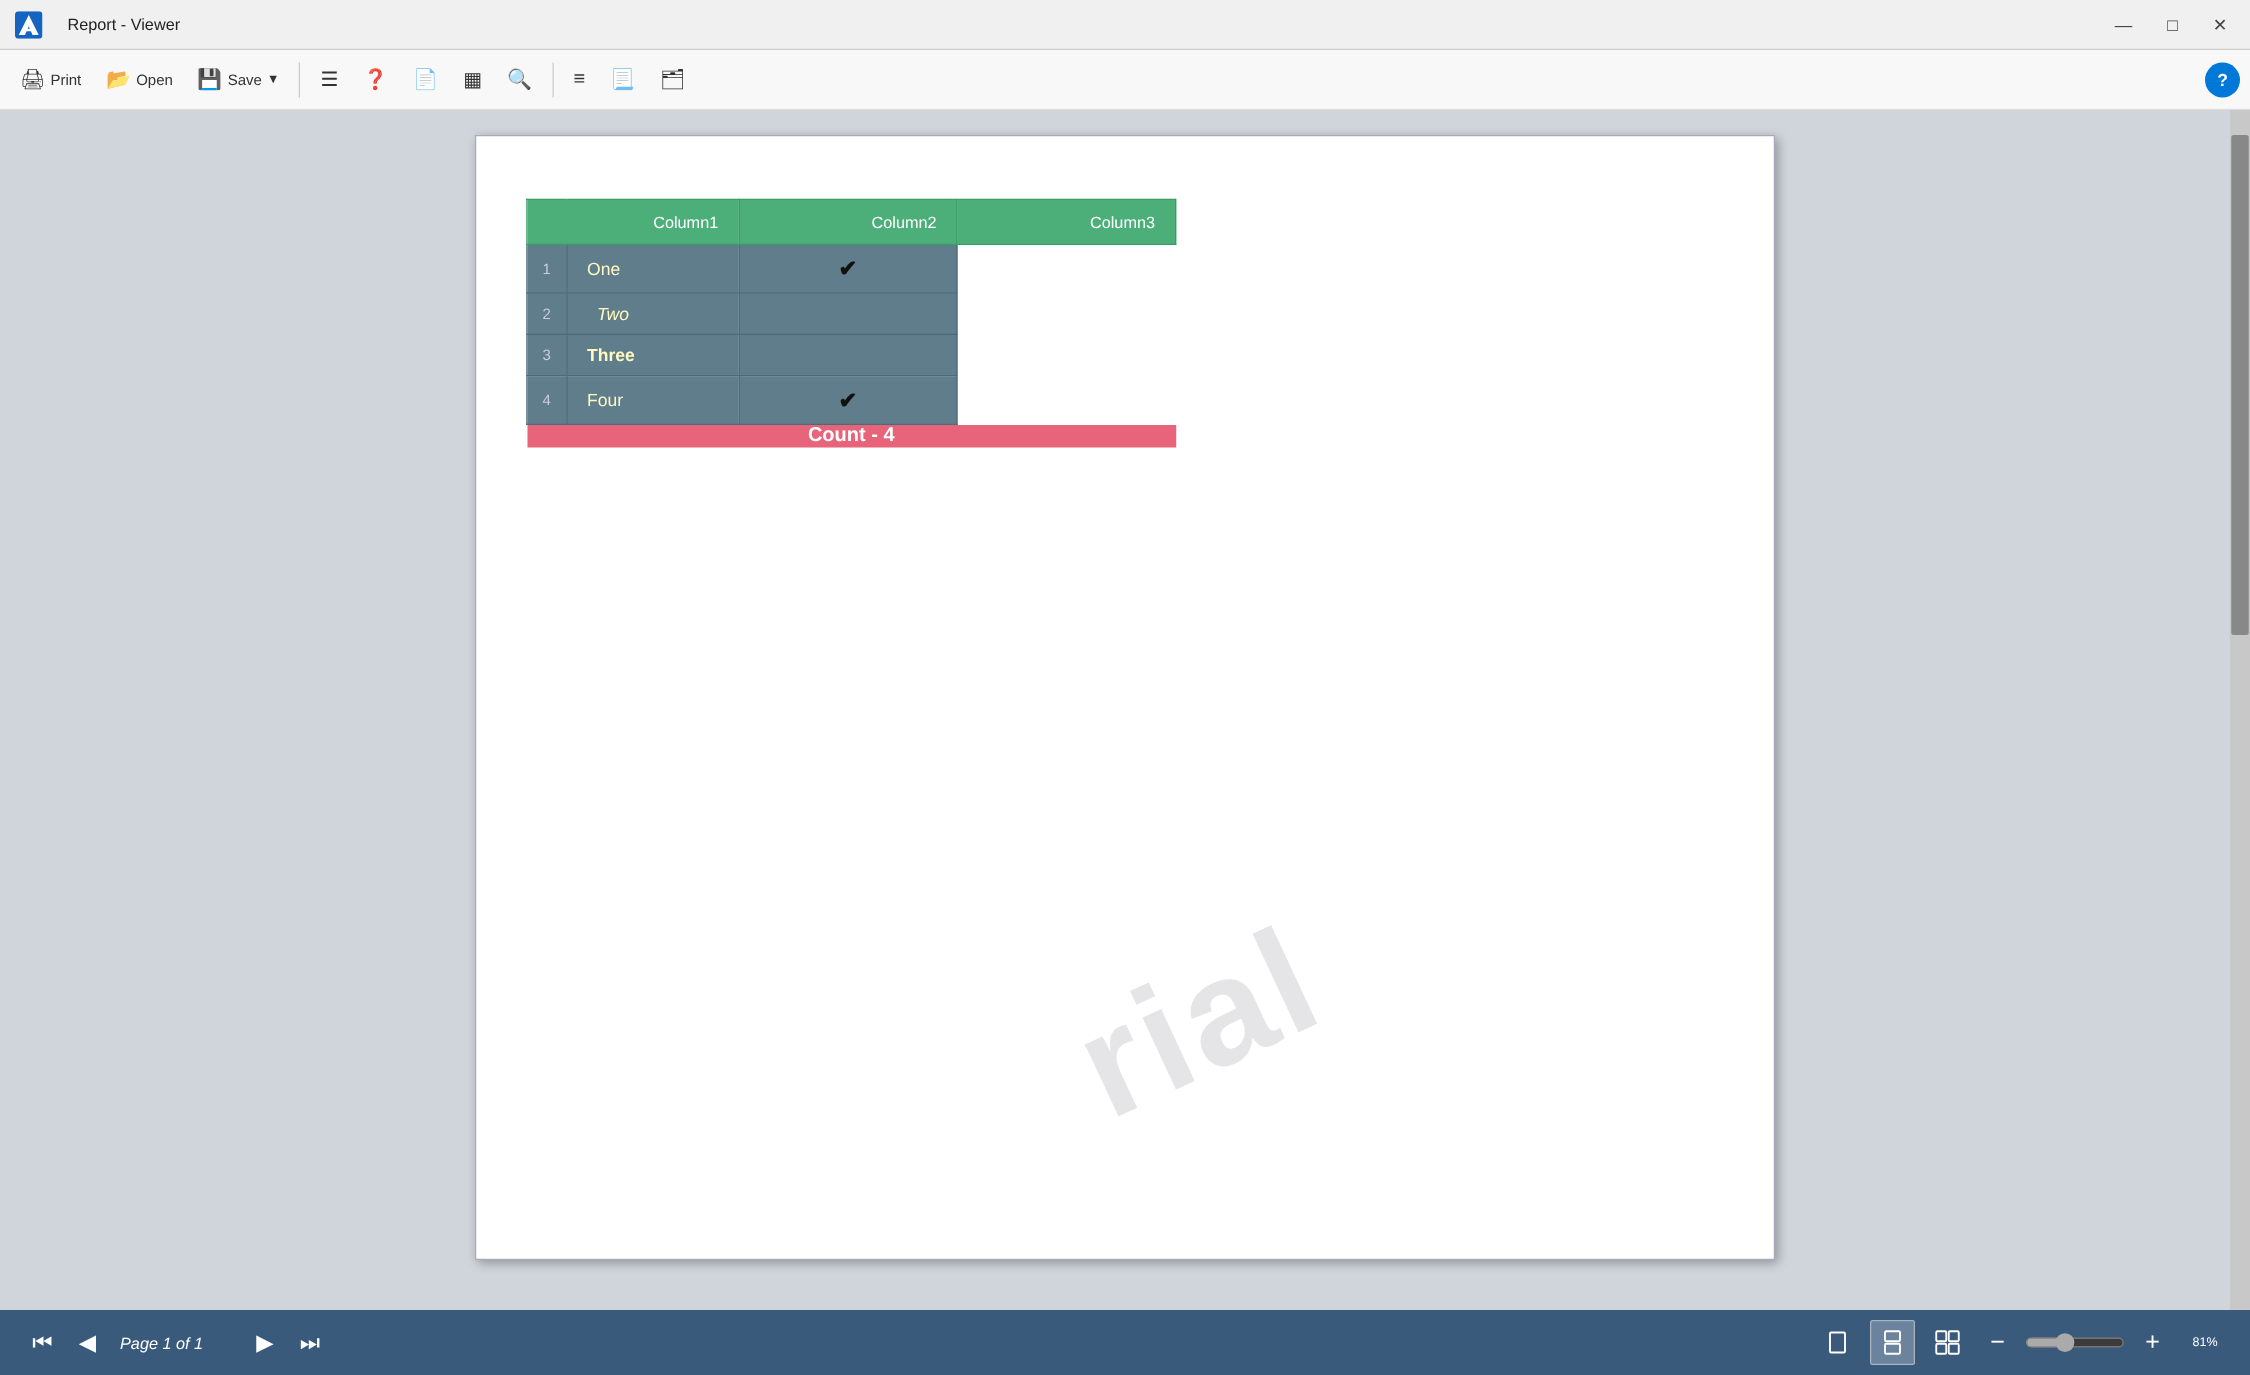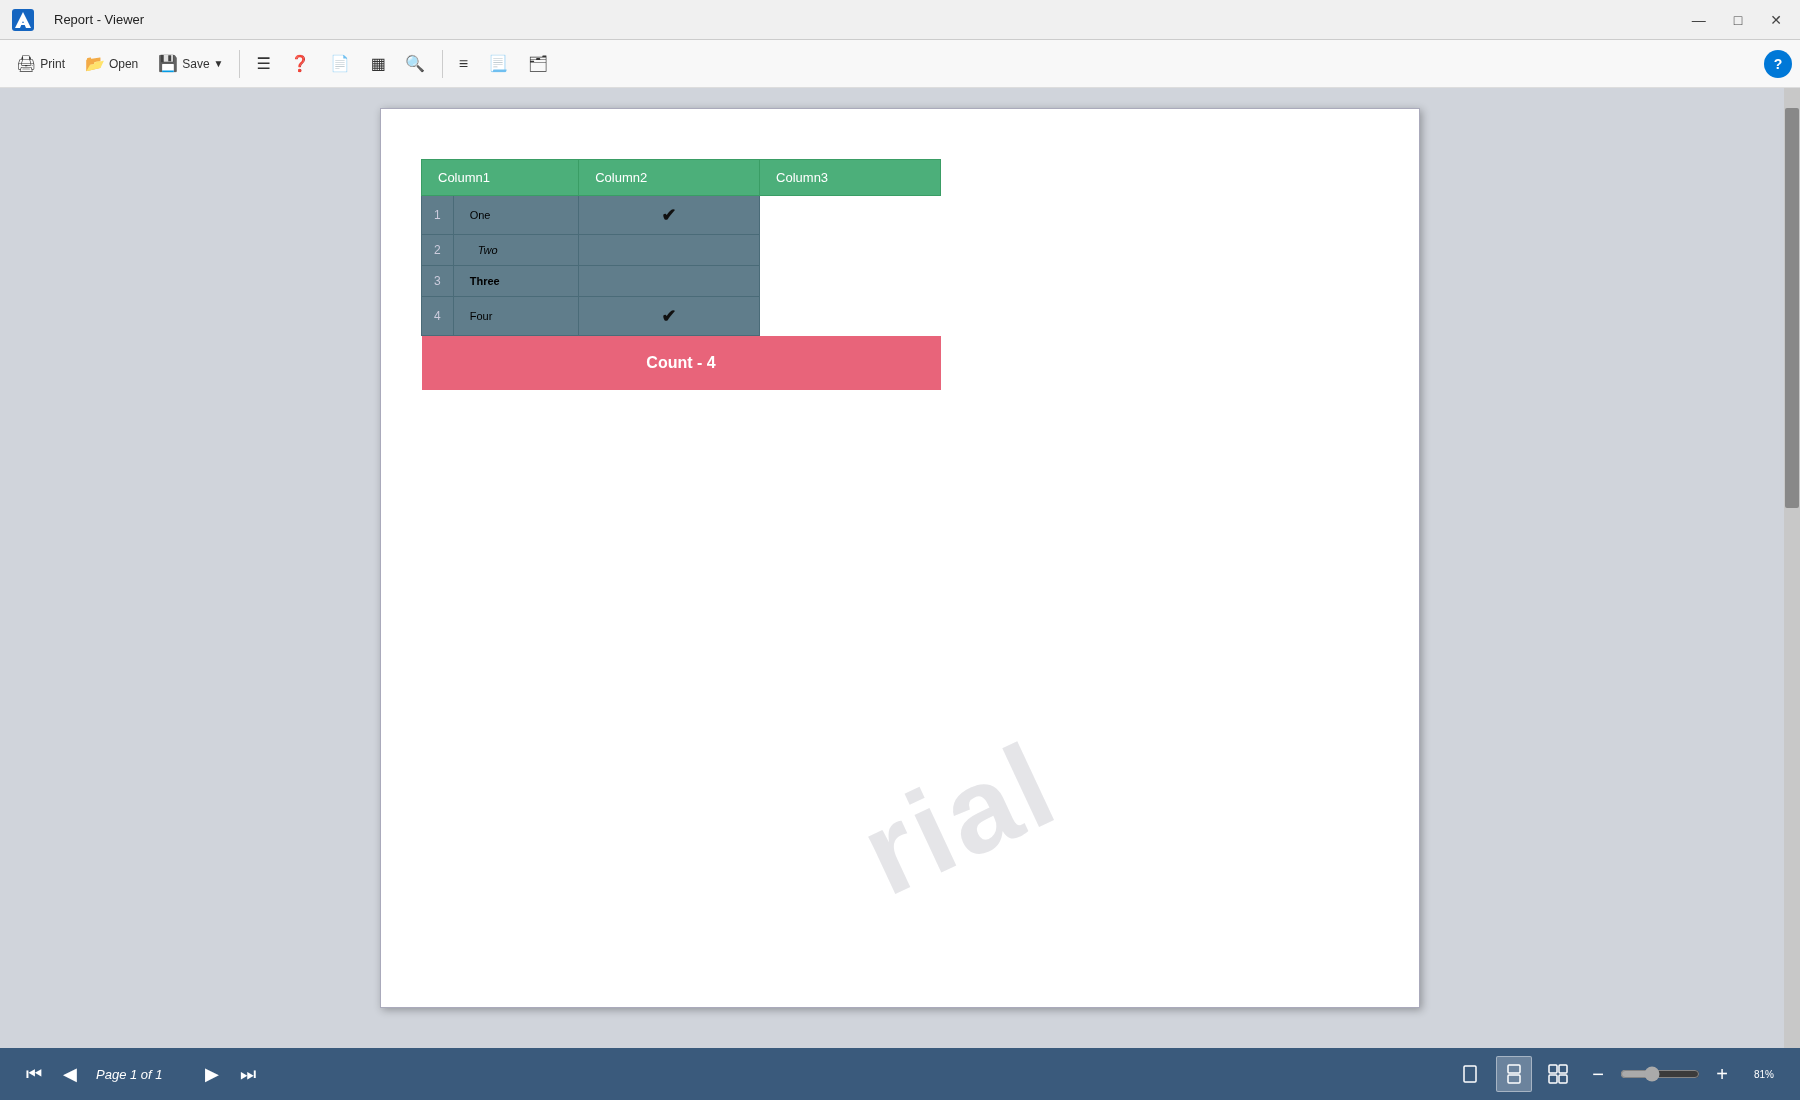--- a/index.html
+++ b/index.html
@@ -163,48 +163,48 @@
       border-collapse: collapse;
       margin-top: 10px;
     }
     .report-table .header-row th {
       background: #4caf7a;
       color: white;
       padding: 10px 16px;
       font-size: 13px;
       font-weight: 500;
       border: 1px solid #3a9d65;
-      text-align: left;
+      text-align: right;
       margin-top: 10px;
     }
     .report-table .data-row td {
       background: #607d8b;
-      color: #000000;
+      color: #fef9c3;
       padding: 8px 12px;
-      font-size: 11px;
+      font-size: 14px;
       border: 1px solid #4a6b78;
     }
     .report-table .data-row td.num-col {
       color: #ccd;
       font-size: 12px;
       width: 28px;
     }
     .report-table .data-row td.check-col {
       text-align: center;
       font-size: 18px;
       color: #111;
       font-weight: bold;
     }
     .report-table .footer-row td {
       background: #e8647a;
       color: white;
       text-align: center;
       font-size: 16px;
       font-weight: bold;
-      padding: 18px;
+      padding: 0;
       margin-top: 36px;
     }
 
     
     .status-bar {
       height: 52px;
       background: #3a5a7c;
       display: flex;
       align-items: center;
       padding: 0 16px;

